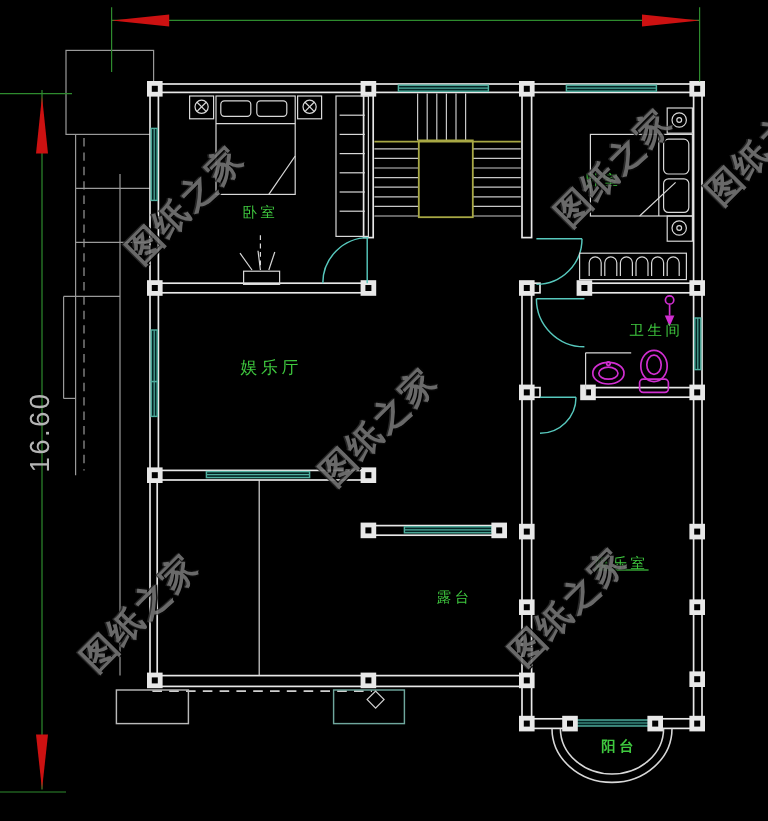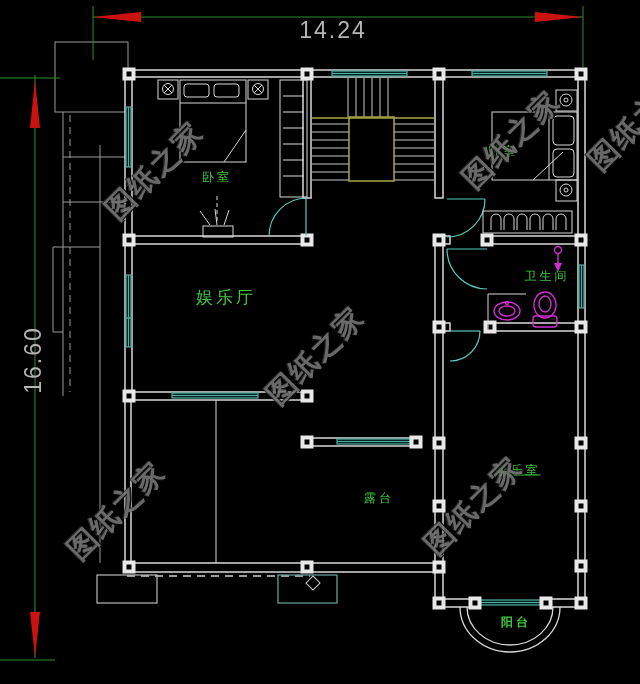--- a/index.html
+++ b/index.html
@@ -313,26 +313,25 @@
         <line x1="0" y1="78" x2="60" y2="78"></line>
         <line x1="0" y1="660" x2="55" y2="660"></line>
       </g>
       <polygon class="arrow" points="93,17 141,12 141,22"></polygon>
       <polygon class="arrow" points="583,17 535,12 535,22"></polygon>
       <polygon class="arrow" points="35,80 30,128 40,128"></polygon>
       <polygon class="arrow" points="35,658 30,612 40,612"></polygon>
     </g>
   </svg>
 
-  <div class="dimtxt" style="left:333px;top:30px;">14.24</div>
   <div class="dimtxt vert" style="left:33px;top:360px;">16.60</div>
 
   <div class="lbl" style="left:217px;top:177px;">卧室</div>
   <div class="lbl" style="left:503px;top:151px;">卧室</div>
-  <div class="lbl" style="left:226px;top:297px;font-size:17px;">娱乐厅</div>
+  <div class="lbl" style="left:226px;top:307px;font-size:14px;">娱乐厅</div>
   <div class="lbl" style="left:547px;top:276px;">卫生间</div>
   <div class="lbl" style="left:518px;top:470px;text-decoration:underline;">娱乐室</div>
   <div class="lbl" style="left:379px;top:498px;">露台</div>
   <div class="lbl" style="left:516px;top:622px;font-weight:bold;">阳台</div>
 
   <div class="wm" style="left:155px;top:171px;">图纸之家</div>
   <div class="wm" style="left:512px;top:140px;">图纸之家</div>
   <div class="wm" style="left:316px;top:356px;">图纸之家</div>
   <div class="wm" style="left:117px;top:511px;">图纸之家</div>
   <div class="wm" style="left:474px;top:506px;">图纸之家</div>

